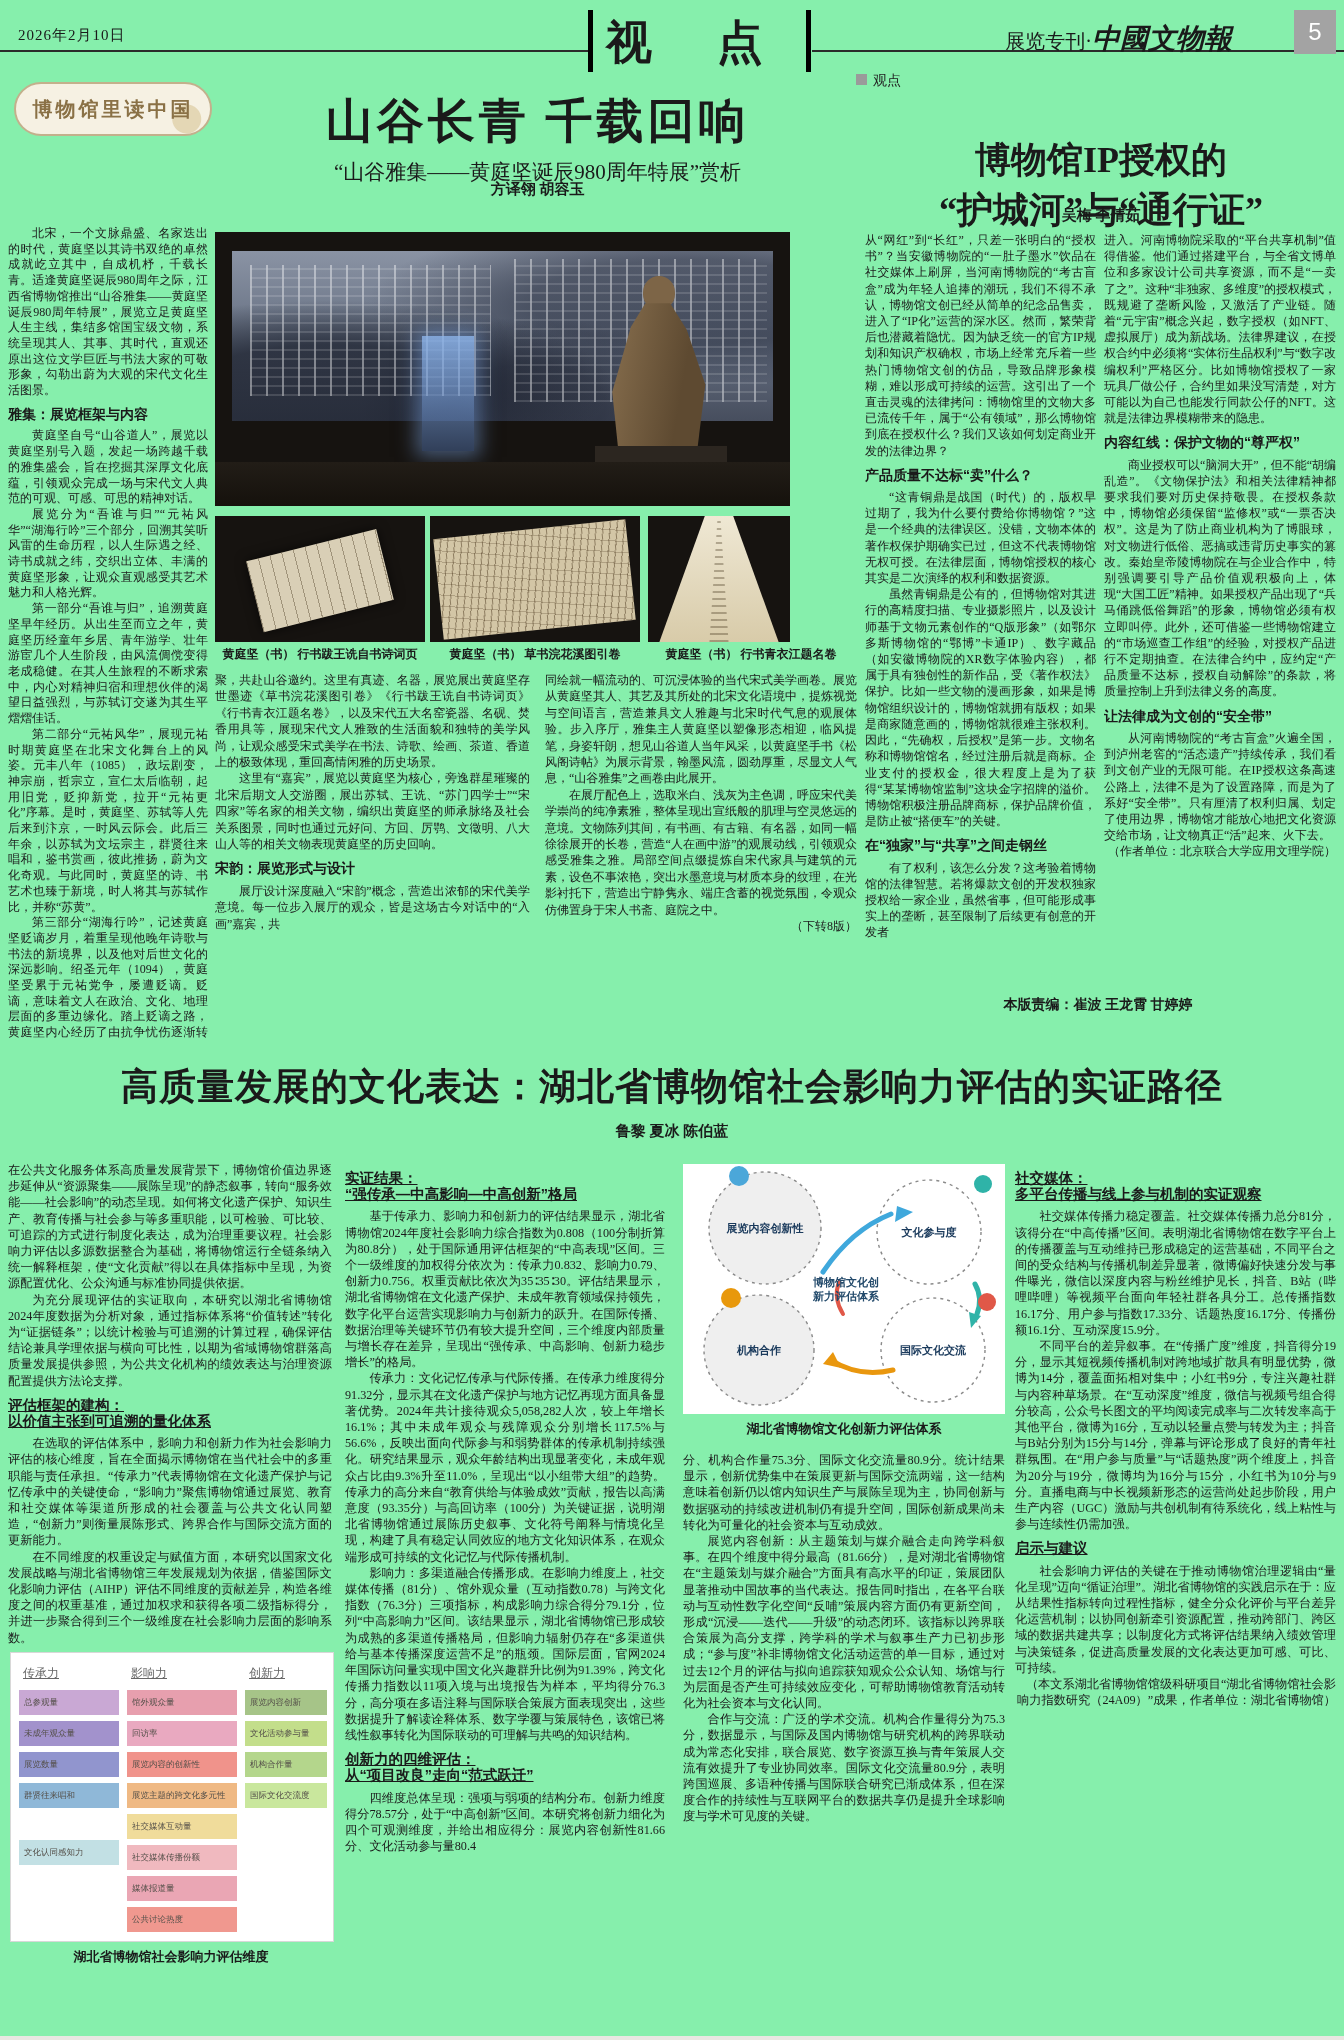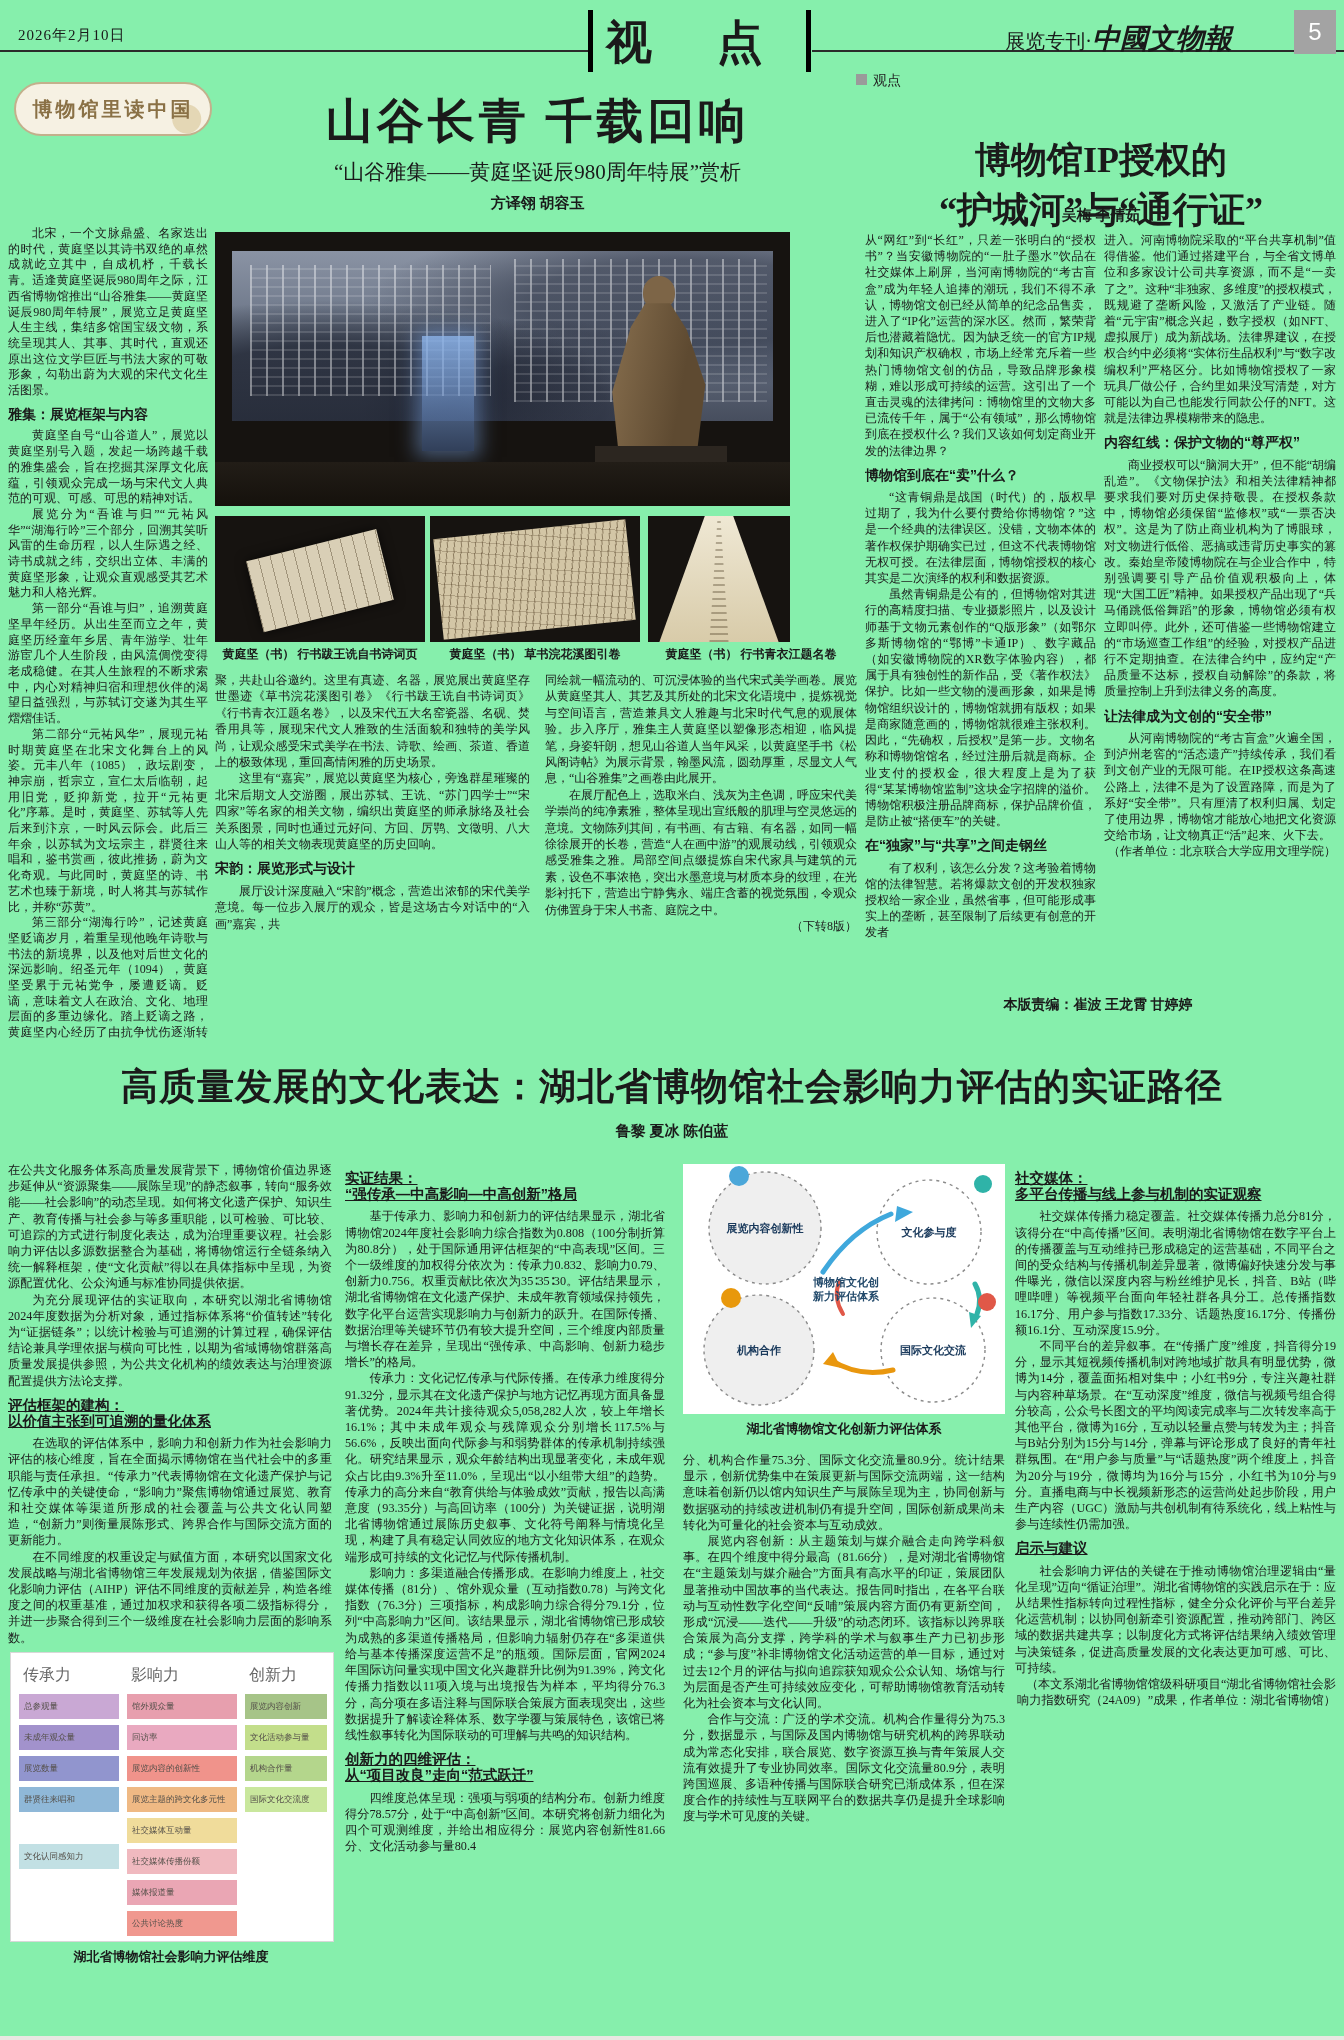--- a/index.html
+++ b/index.html
@@ -15,21 +15,21 @@
   .hdr-masthead{font-size:28px;font-weight:bold;font-style:italic;font-family:"DejaVu Serif",serif;}
   .page-box{left:1294px;top:10px;width:42px;height:44px;background:#a3a3a3;color:#fff;
             font-size:24px;text-align:center;line-height:44px;font-family:"Liberation Sans",sans-serif;}
   
   .badge{left:14px;top:82px;width:194px;height:50px;border:2px solid #c3b08c;border-radius:27px;
          background:#f6f1e3 radial-gradient(circle at 88% 70%, #e4d7b5 0 14px, transparent 15px);
          color:#8a7146;font-size:20px;font-weight:bold;letter-spacing:3px;
          display:flex;align-items:center;justify-content:center;font-family:"Liberation Sans",sans-serif;}
   .a1-title{left:225px;top:90px;width:625px;text-align:center;font-size:47px;font-weight:900;letter-spacing:4px;}
   .a1-sub{left:225px;top:158px;width:625px;text-align:center;font-size:21px;}
-  .a1-auth{left:225px;top:194px;width:625px;text-align:center;font-size:15px;font-weight:bold;}
+  .a1-auth{left:225px;top:180px;width:625px;text-align:center;font-size:15px;font-weight:bold;}
   .col{text-align:justify;overflow:hidden;}
   .col p{margin:0;text-indent:2em;}
   .col p.noindent{text-indent:0;}
   .col p.jump{text-align:right;text-indent:0;}
   .col p.note{text-align:right;text-indent:0;}
   .col h4{margin:8px 0 6px 0;font-size:14px;font-family:"Liberation Sans",sans-serif;white-space:pre-line;}
   .a1col{font-size:12px;line-height:15.7px;}
   .a2col{font-size:12px;line-height:16.2px;}
   .a3col{font-size:12.2px;line-height:16.2px;}
   
@@ -70,21 +70,21 @@
   .a2-title{left:866px;top:100px;width:470px;text-align:center;font-size:36px;font-weight:900;line-height:50px;white-space:pre-line;margin-top:35px;}
   .a2-auth{left:866px;top:206px;width:470px;text-align:center;font-size:15px;font-weight:bold;}
   .editors{left:860px;top:996px;width:476px;text-align:center;font-size:14px;font-weight:bold;}
   
   .a3-title{left:0;top:1062px;width:1344px;text-align:center;font-size:37px;font-weight:900;letter-spacing:1px;}
   .a3-auth{left:0;top:1122px;width:1344px;text-align:center;font-size:15px;font-weight:bold;}
   .a3col h4{font-size:14.5px;text-decoration:underline;}
   
   .chart-box{left:10px;top:1652px;width:322px;height:288px;background:#fff;border:1px solid #d8d8d8;font-family:"Liberation Sans",sans-serif;}
   .cgroup{position:absolute;top:10px;}
-  .cgroup .gname{font-size:16px;color:#666;margin:2px 0 8px 4px;}
+  .cgroup .gname{font-size:12px;color:#666;margin:2px 0 8px 4px;text-decoration:underline;}
   .cbox{height:25px;margin-bottom:6px;font-size:8.5px;color:#55504a;display:flex;align-items:center;padding-left:5px;box-sizing:border-box;}
   .chart-cap{left:8px;top:1948px;width:326px;text-align:center;font-size:13px;font-weight:bold;}
   
   .diag{left:683px;top:1164px;width:322px;height:250px;background:#fff;}
   .diag-cap{left:683px;top:1420px;width:322px;text-align:center;font-size:13px;font-weight:bold;}
 </style>
 </head>
 <body>
 
 <div id="page">
@@ -150,21 +150,21 @@
       <p>在展厅配色上，选取米白、浅灰为主色调，呼应宋代美学崇尚的纯净素雅，整体呈现出宣纸般的肌理与空灵悠远的意境。文物陈列其间，有书画、有古籍、有名器，如同一幅徐徐展开的长卷，营造“人在画中游”的观展动线，引领观众感受雅集之雅。局部空间点缀提炼自宋代家具与建筑的元素，设色不事浓艳，突出水墨意境与材质本身的纹理，在光影衬托下，营造出宁静隽永、端庄含蓄的视觉氛围，令观众仿佛置身于宋人书斋、庭院之中。</p>
       <p class="jump">（下转8版）</p>
     </div>
 
   <div class="abs kicker"><span class="sq"></span><span>观点</span></div>
   <div class="abs a2-title">博物馆IP授权的
 “护城河”与“通行证”</div>
   <div class="abs a2-auth">吴梅 李倩茹</div>
   <div class="abs col a2col" style="left:865px;top:232px;width:231px;height:716px;">
       <p class="noindent">从“网红”到“长红”，只差一张明白的“授权书”？当安徽博物院的“一肚子墨水”饮品在社交媒体上刷屏，当河南博物院的“考古盲盒”成为年轻人追捧的潮玩，我们不得不承认，博物馆文创已经从简单的纪念品售卖，进入了“IP化”运营的深水区。然而，繁荣背后也潜藏着隐忧。因为缺乏统一的官方IP规划和知识产权确权，市场上经常充斥着一些热门博物馆文创的仿品，导致品牌形象模糊，难以形成可持续的运营。这引出了一个直击灵魂的法律拷问：博物馆里的文物大多已流传千年，属于“公有领域”，那么博物馆到底在授权什么？我们又该如何划定商业开发的法律边界？</p>
-      <h4>博物馆到底在“卖”什么？</h4>
+      <h4>产品质量不达标“卖”什么？</h4>
       <p>“这青铜鼎是战国（时代）的，版权早过期了，我为什么要付费给你博物馆？”这是一个经典的法律误区。没错，文物本体的著作权保护期确实已过，但这不代表博物馆无权可授。在法律层面，博物馆授权的核心其实是二次演绎的权利和数据资源。</p>
       <p>虽然青铜鼎是公有的，但博物馆对其进行的高精度扫描、专业摄影照片，以及设计师基于文物元素创作的“Q版形象”（如鄂尔多斯博物馆的“鄂博”卡通IP）、数字藏品（如安徽博物院的XR数字体验内容），都属于具有独创性的新作品，受《著作权法》保护。比如一些文物的漫画形象，如果是博物馆组织设计的，博物馆就拥有版权；如果是商家随意画的，博物馆就很难主张权利。因此，“先确权，后授权”是第一步。文物名称和博物馆馆名，经过注册后就是商标。企业支付的授权金，很大程度上是为了获得“某某博物馆监制”这块金字招牌的溢价。博物馆积极注册品牌商标，保护品牌价值，是防止被“搭便车”的关键。</p>
       <h4>在“独家”与“共享”之间走钢丝</h4>
       <p>有了权利，该怎么分发？这考验着博物馆的法律智慧。若将爆款文创的开发权独家授权给一家企业，虽然省事，但可能形成事实上的垄断，甚至限制了后续更有创意的开发者</p>
     </div>
   <div class="abs col a2col" style="left:1104px;top:232px;width:232px;height:716px;">
       <p class="noindent">进入。河南博物院采取的“平台共享机制”值得借鉴。他们通过搭建平台，与全省文博单位和多家设计公司共享资源，而不是“一卖了之”。这种“非独家、多维度”的授权模式，既规避了垄断风险，又激活了产业链。随着“元宇宙”概念兴起，数字授权（如NFT、虚拟展厅）成为新战场。法律界建议，在授权合约中必须将“实体衍生品权利”与“数字改编权利”严格区分。比如博物馆授权了一家玩具厂做公仔，合约里如果没写清楚，对方可能以为自己也能发行同款公仔的NFT。这就是法律边界模糊带来的隐患。</p>
       <h4>内容红线：保护文物的“尊严权”</h4>
       <p>商业授权可以“脑洞大开”，但不能“胡编乱造”。《文物保护法》和相关法律精神都要求我们要对历史保持敬畏。在授权条款中，博物馆必须保留“监修权”或“一票否决权”。这是为了防止商业机构为了博眼球，对文物进行低俗、恶搞或违背历史事实的篡改。秦始皇帝陵博物院在与企业合作中，特别强调要引导产品价值观积极向上，体现“大国工匠”精神。如果授权产品出现了“兵马俑跳低俗舞蹈”的形象，博物馆必须有权立即叫停。此外，还可借鉴一些博物馆建立的“市场巡查工作组”的经验，对授权产品进行不定期抽查。在法律合约中，应约定“产品质量不达标，授权自动解除”的条款，将质量控制上升到法律义务的高度。</p>
       <h4>让法律成为文创的“安全带”</h4>

